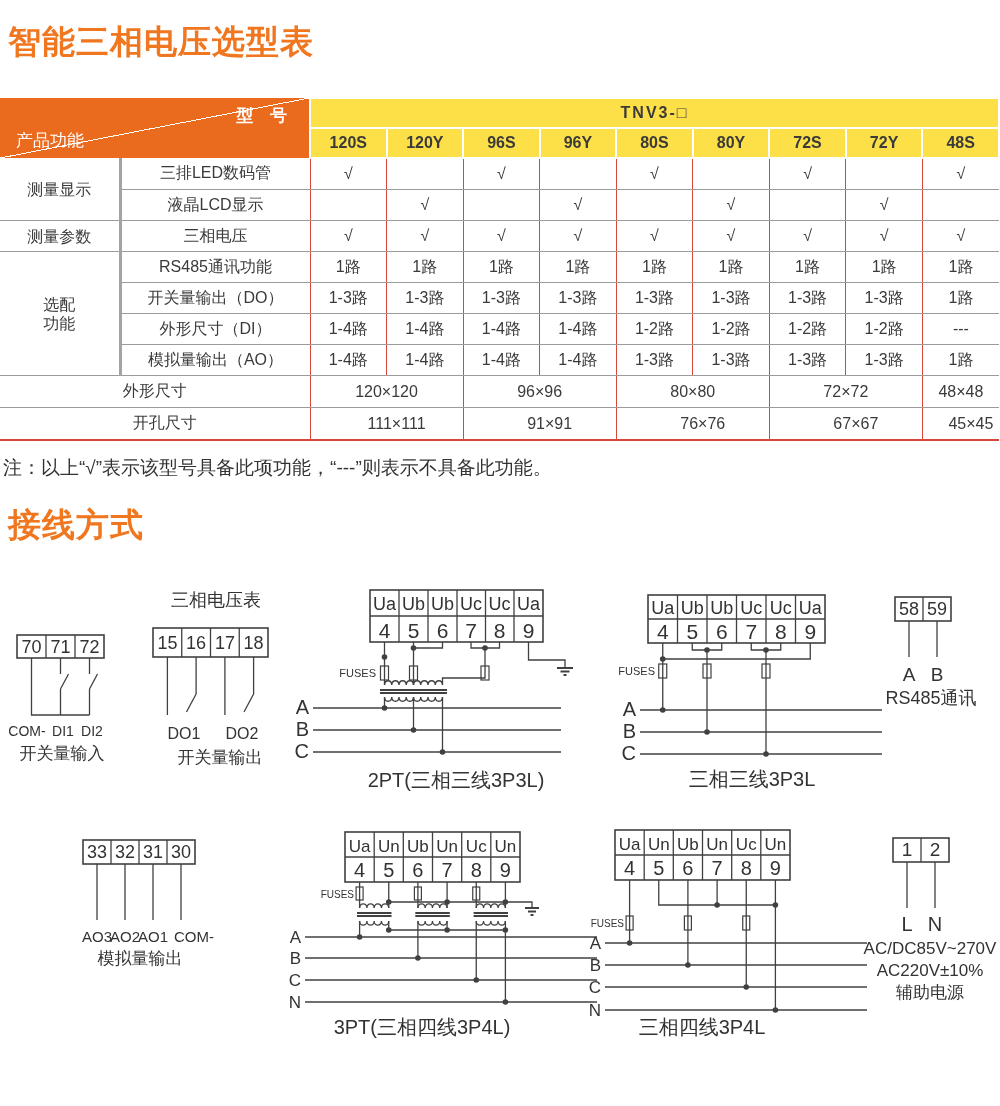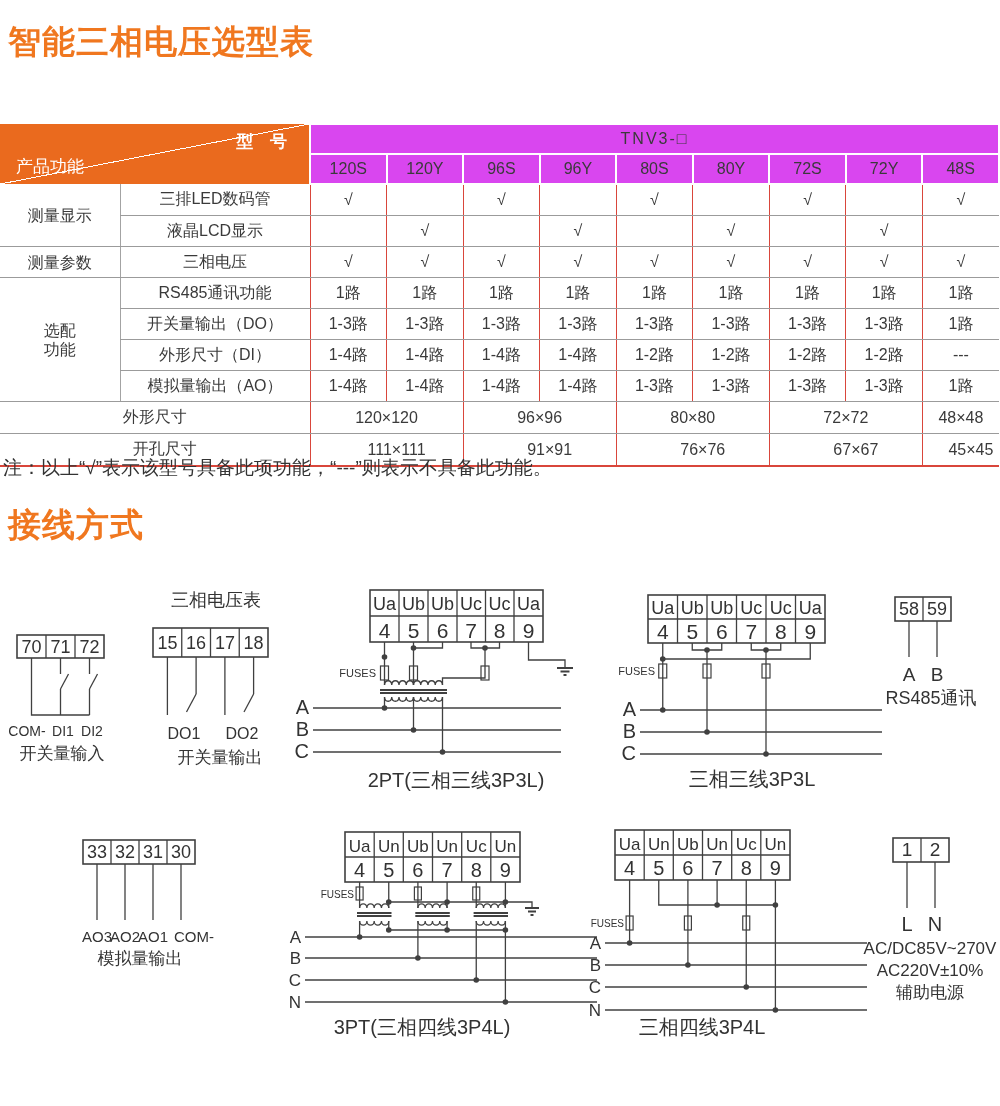--- a/index.html
+++ b/index.html
@@ -2,33 +2,33 @@
 <html><head>
 <meta charset="utf-8">
 <style>
   html,body{margin:0;padding:0;}
   body{width:1000px;height:1106px;position:relative;background:#fff;
        font-family:"Liberation Sans","DejaVu Sans",sans-serif;color:#333;overflow:hidden;}
   .title{position:absolute;left:8px;font-size:33px;font-weight:bold;color:#F0771F;letter-spacing:1px;}
   #title1{top:20px;}
   #title2{top:503px;}
   
-  .tblwrap{position:absolute;left:0;top:97px;width:1000px;margin-top:26px;}
+  .tblwrap{position:absolute;left:0;top:97px;width:1000px;}
   table.sel{border-collapse:collapse;table-layout:fixed;width:1000px;}
   table.sel td{padding:0;font-size:16px;color:#3a3a3a;text-align:center;vertical-align:middle;}
-  td.hd{background:#d946ef;color:#fff;font-weight:normal;border:2px solid #fff;font-size:17px;}
+  td.hd{background:#fde047;color:#fff;font-weight:bold;border:2px solid #fff;font-size:17px;}
   td.series{height:28px;font-size:19px;letter-spacing:2px;}
   td.model{height:28px;}
   td.corner{position:relative;background:
      linear-gradient(to bottom right,#EA6A1E 49.6%,#fff 49.6%,#fff 50.45%,#EA6A1E 50.45%);}
   .corner-top{position:absolute;top:6px;right:16px;letter-spacing:6px;}
   .corner-bottom{position:absolute;bottom:6px;left:16px;}
   td.grp,td.feat,td.val,td.szlabel,td.szval{height:30px;border-bottom:1px solid #9b9b9b;background:#fff;}
   td.grp{white-space:pre-line;line-height:19px;}
-  td.feat{text-align:left;padding-left:18px;border-left:1px solid #a3a3a3;}
+  td.feat{text-align:left;padding-left:18px;border-left:3px solid #a3a3a3;}
   td.val,td.szval{border-left:1px solid #D9463B;}
   td.szlabel,td.szval{height:31px;}
   tr.lastrow td{border-bottom:2px solid #D9463B;padding-left:20px;}
   .chk{font-size:17px;}
   .note{position:absolute;left:3px;top:455px;font-size:19px;color:#333;}
   
   svg{position:absolute;overflow:visible;}
   svg .w{stroke:#404040;stroke-width:1.3;fill:none;}
   svg .thick{stroke-width:2;}
   svg .box{stroke:#404040;stroke-width:1.6;fill:#fff;}

